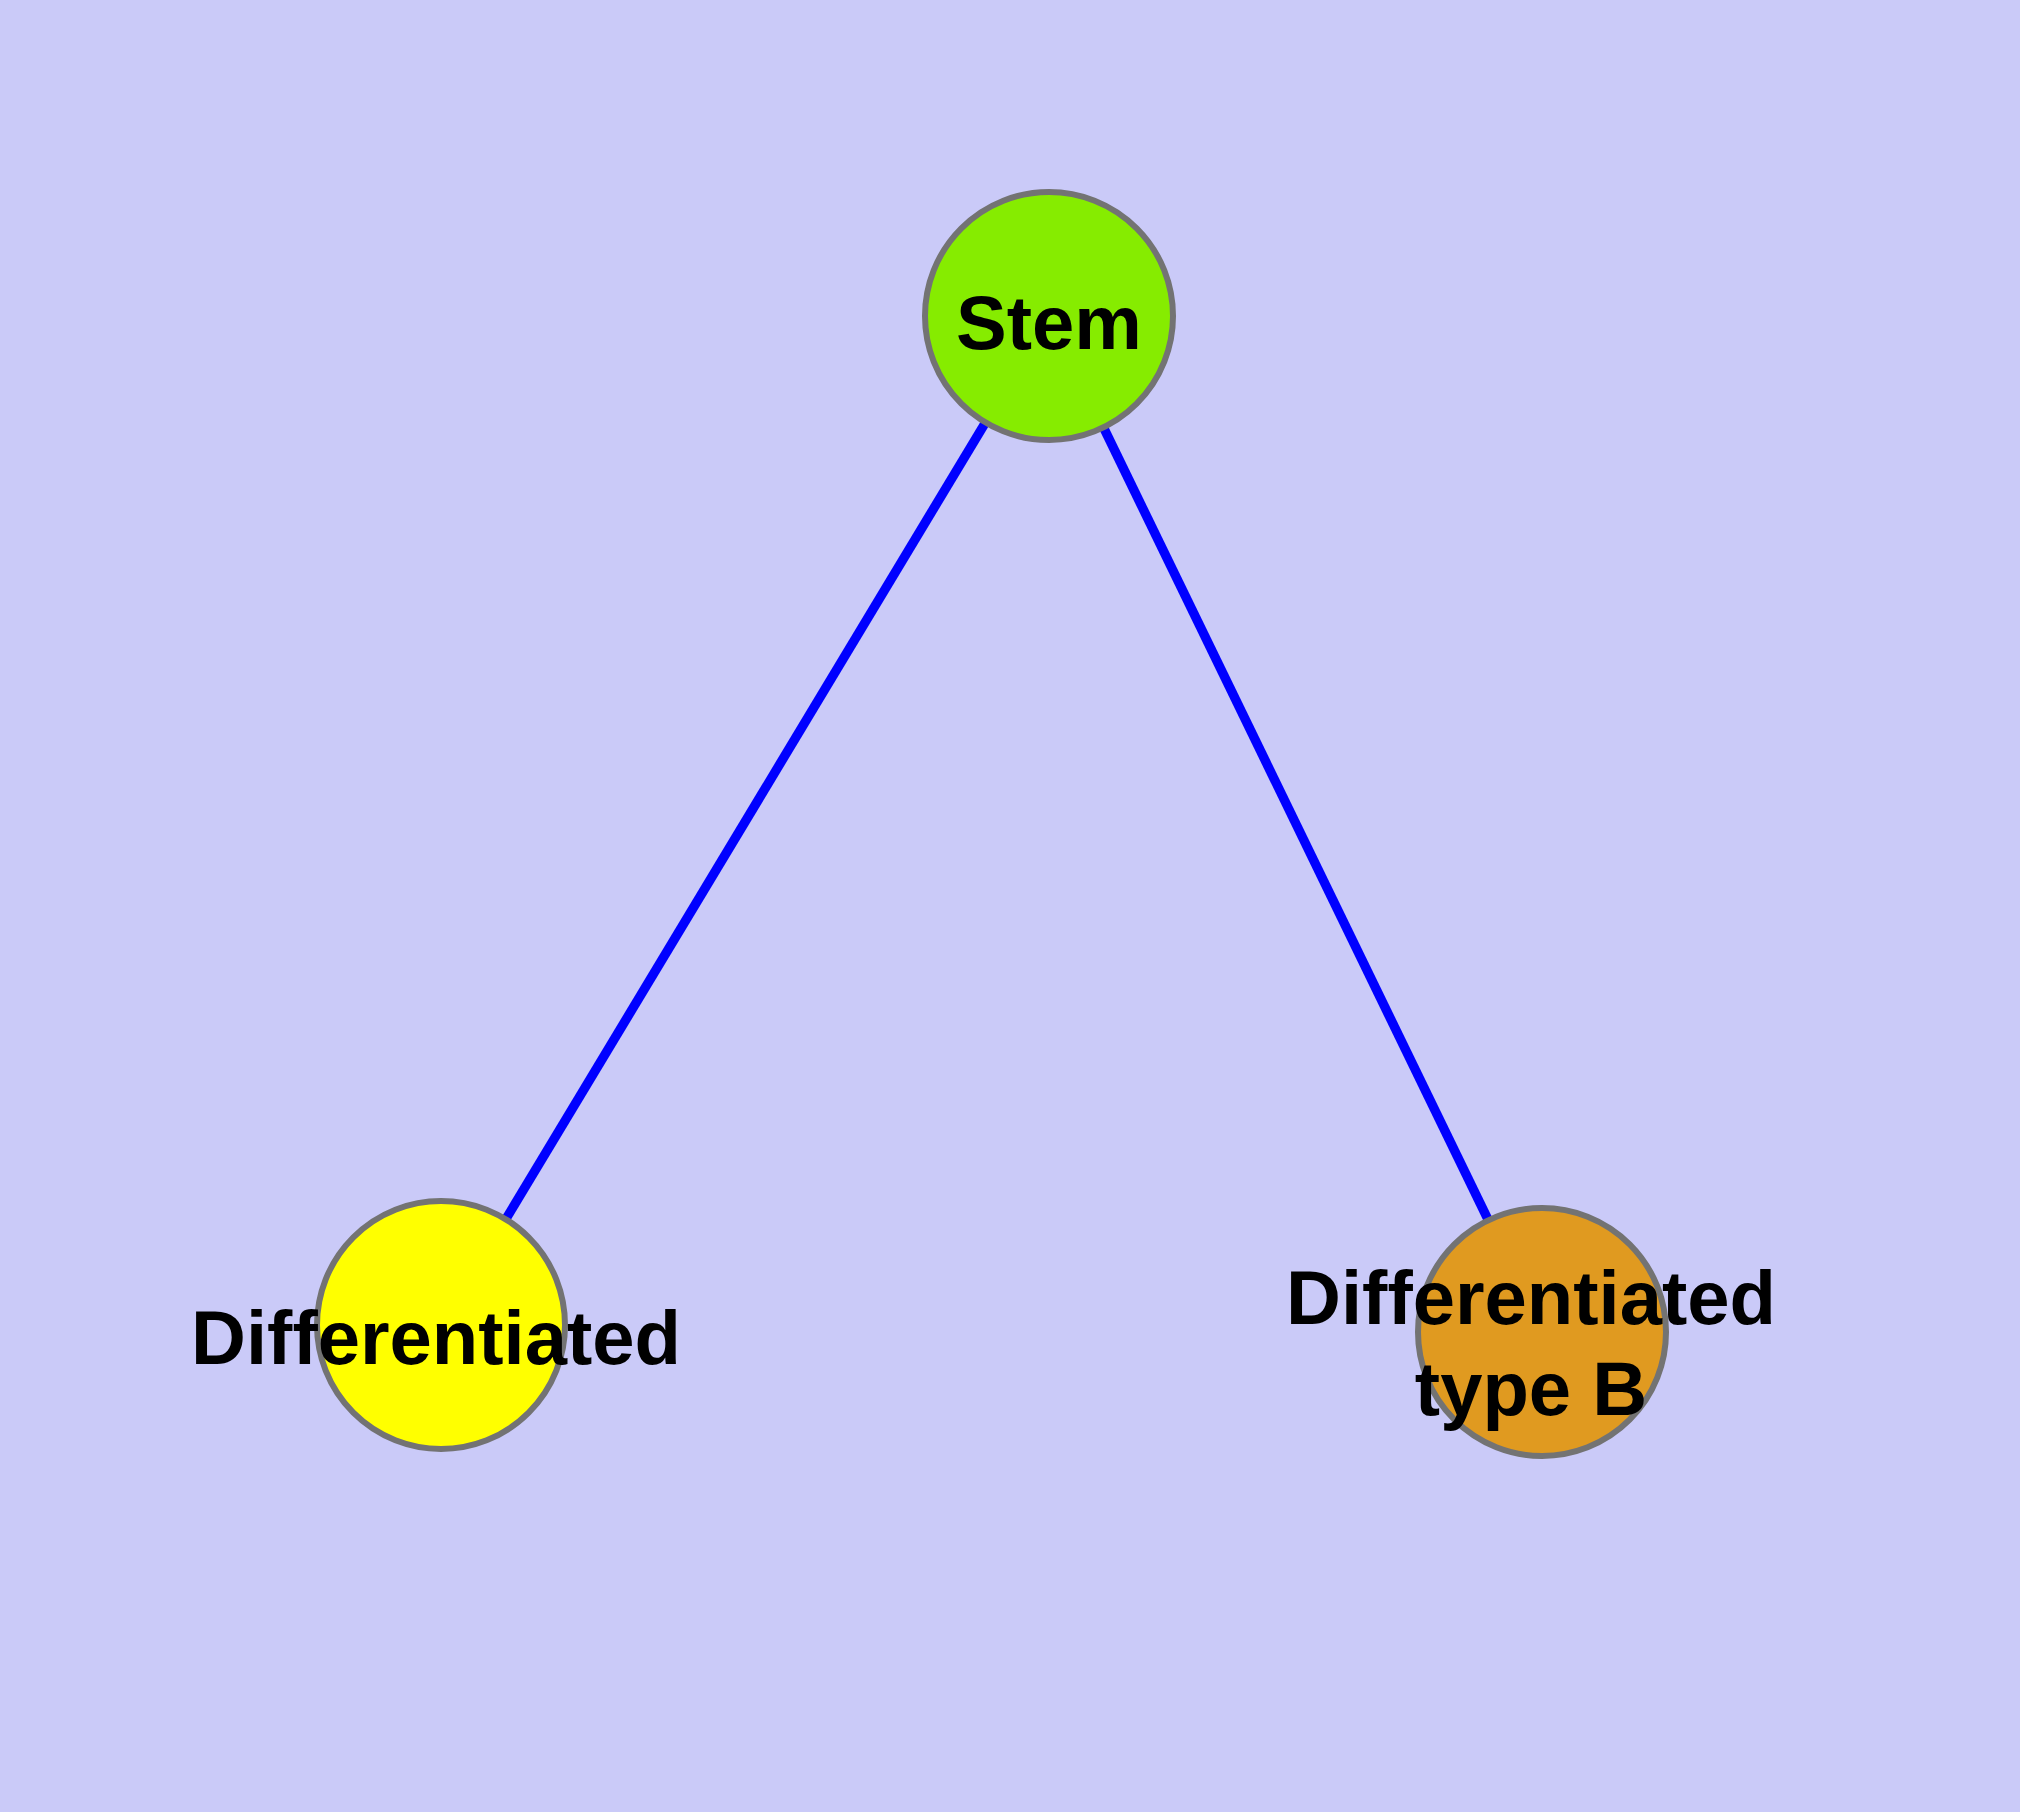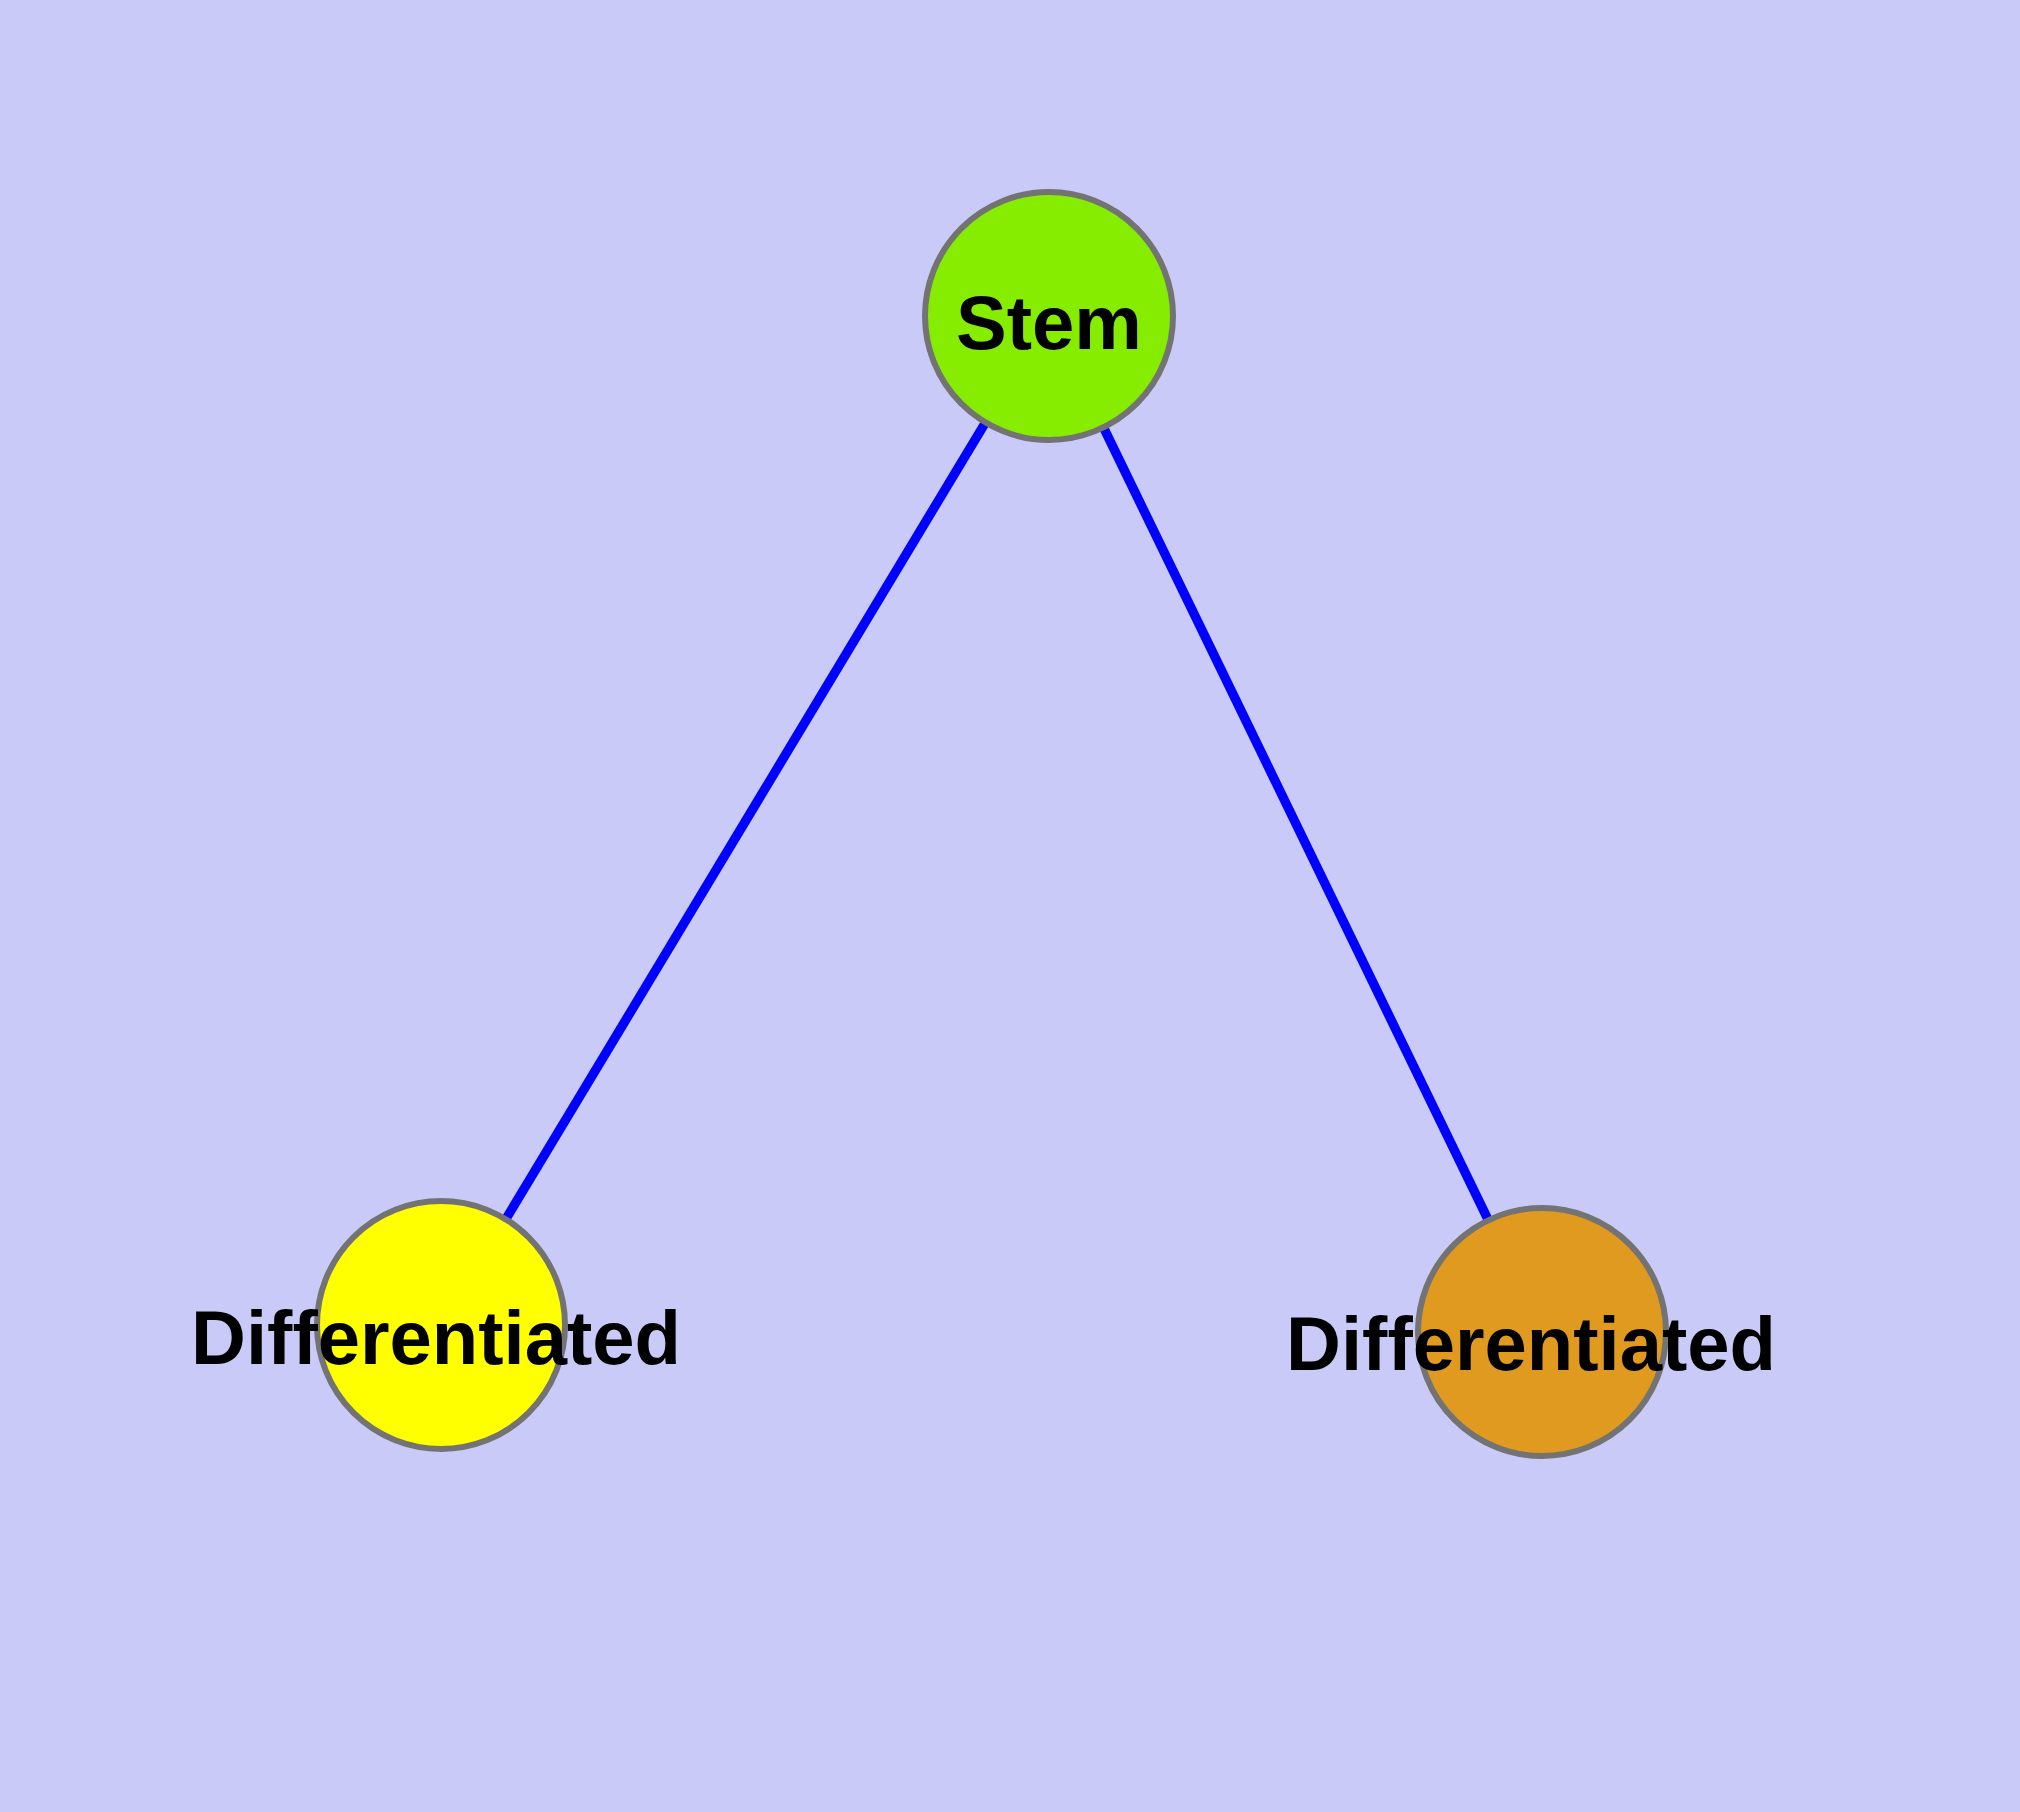--- a/index.html
+++ b/index.html
@@ -74,16 +74,17 @@
   <div class="label label-stem" style="color: rgb(0, 0, 0);">
     <div class="label-line">Stem</div>
   </div>
 
   <div class="label label-a" style="color: rgb(0, 0, 0);">
     <div class="label-line">Differentiated</div>
   </div>
 
   <div class="label label-b" style="color: rgb(0, 0, 0);">
     <div class="label-line">Differentiated</div>
+    <div class="label-line">type B</div>
   </div>
 
 </div>
 
 
 </body></html>

